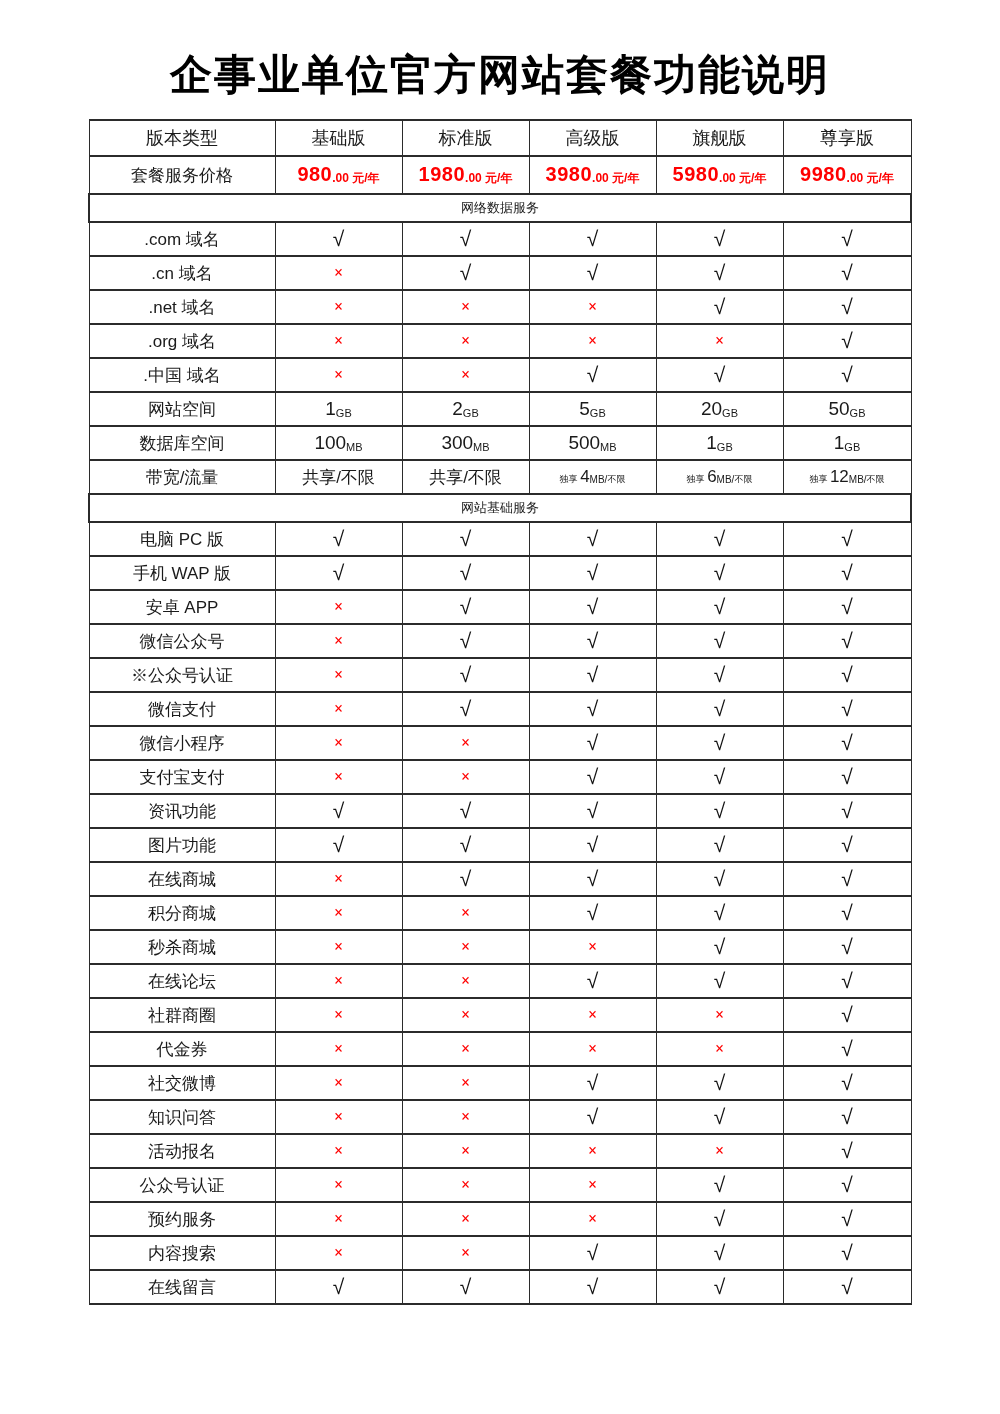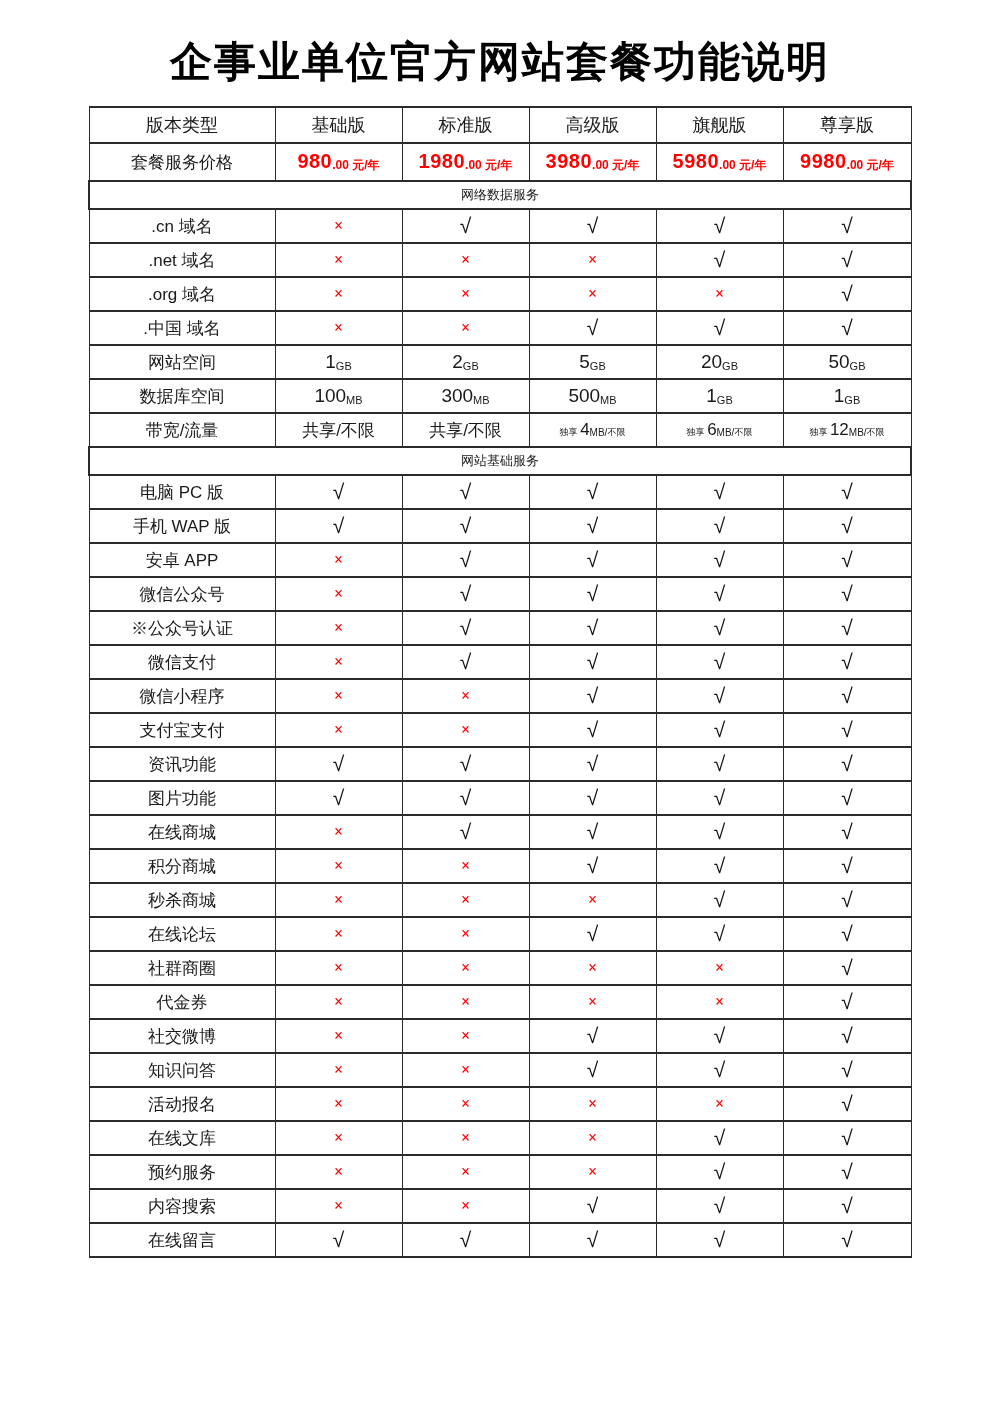--- a/index.html
+++ b/index.html
@@ -21,21 +21,21 @@
     margin: 0 auto;
     background: var(--bg);
     overflow: hidden;
   }
   .title {
     text-align: center;
     font-family: "Liberation Serif", serif;
     font-weight: bold;
     font-size: 42px;
     letter-spacing: 2px;
-    padding-top: 34px;
+    padding-top: 47px;
     margin-bottom: 16px;
     color: #000;
   }
   table.pricing-table {
     border-collapse: collapse;
     table-layout: fixed;
     width: 822px;
     margin: 0 auto;
   }
   .pricing-table th,
@@ -124,20 +124,28 @@
           <td><span class="price-main">980</span><span class="price-sub">.00 元/年</span></td>
           <td><span class="price-main">1980</span><span class="price-sub">.00 元/年</span></td>
           <td><span class="price-main">3980</span><span class="price-sub">.00 元/年</span></td>
           <td><span class="price-main">5980</span><span class="price-sub">.00 元/年</span></td>
           <td><span class="price-main">9980</span><span class="price-sub">.00 元/年</span></td>
         </tr>
         <tr class="row-section">
           <td colspan="6">网络数据服务</td>
         </tr>
         <tr class="row-feature">
+          <td class="feature-label">.com 域名</td>
+          <td><span class="check">√</span></td>
+          <td><span class="check">√</span></td>
+          <td><span class="check">√</span></td>
+          <td><span class="check">√</span></td>
+          <td><span class="check">√</span></td>
+        </tr>
+        <tr class="row-feature">
           <td class="feature-label">.cn 域名</td>
           <td><span class="cross">×</span></td>
           <td><span class="check">√</span></td>
           <td><span class="check">√</span></td>
           <td><span class="check">√</span></td>
           <td><span class="check">√</span></td>
         </tr>
         <tr class="row-feature">
           <td class="feature-label">.net 域名</td>
           <td><span class="cross">×</span></td>
@@ -335,21 +343,21 @@
         </tr>
         <tr class="row-feature">
           <td class="feature-label">活动报名</td>
           <td><span class="cross">×</span></td>
           <td><span class="cross">×</span></td>
           <td><span class="cross">×</span></td>
           <td><span class="cross">×</span></td>
           <td><span class="check">√</span></td>
         </tr>
         <tr class="row-feature">
-          <td class="feature-label">在线文库</td>
+          <td class="feature-label">公众号认证</td>
           <td><span class="cross">×</span></td>
           <td><span class="cross">×</span></td>
           <td><span class="cross">×</span></td>
           <td><span class="check">√</span></td>
           <td><span class="check">√</span></td>
         </tr>
         <tr class="row-feature">
           <td class="feature-label">预约服务</td>
           <td><span class="cross">×</span></td>
           <td><span class="cross">×</span></td>

